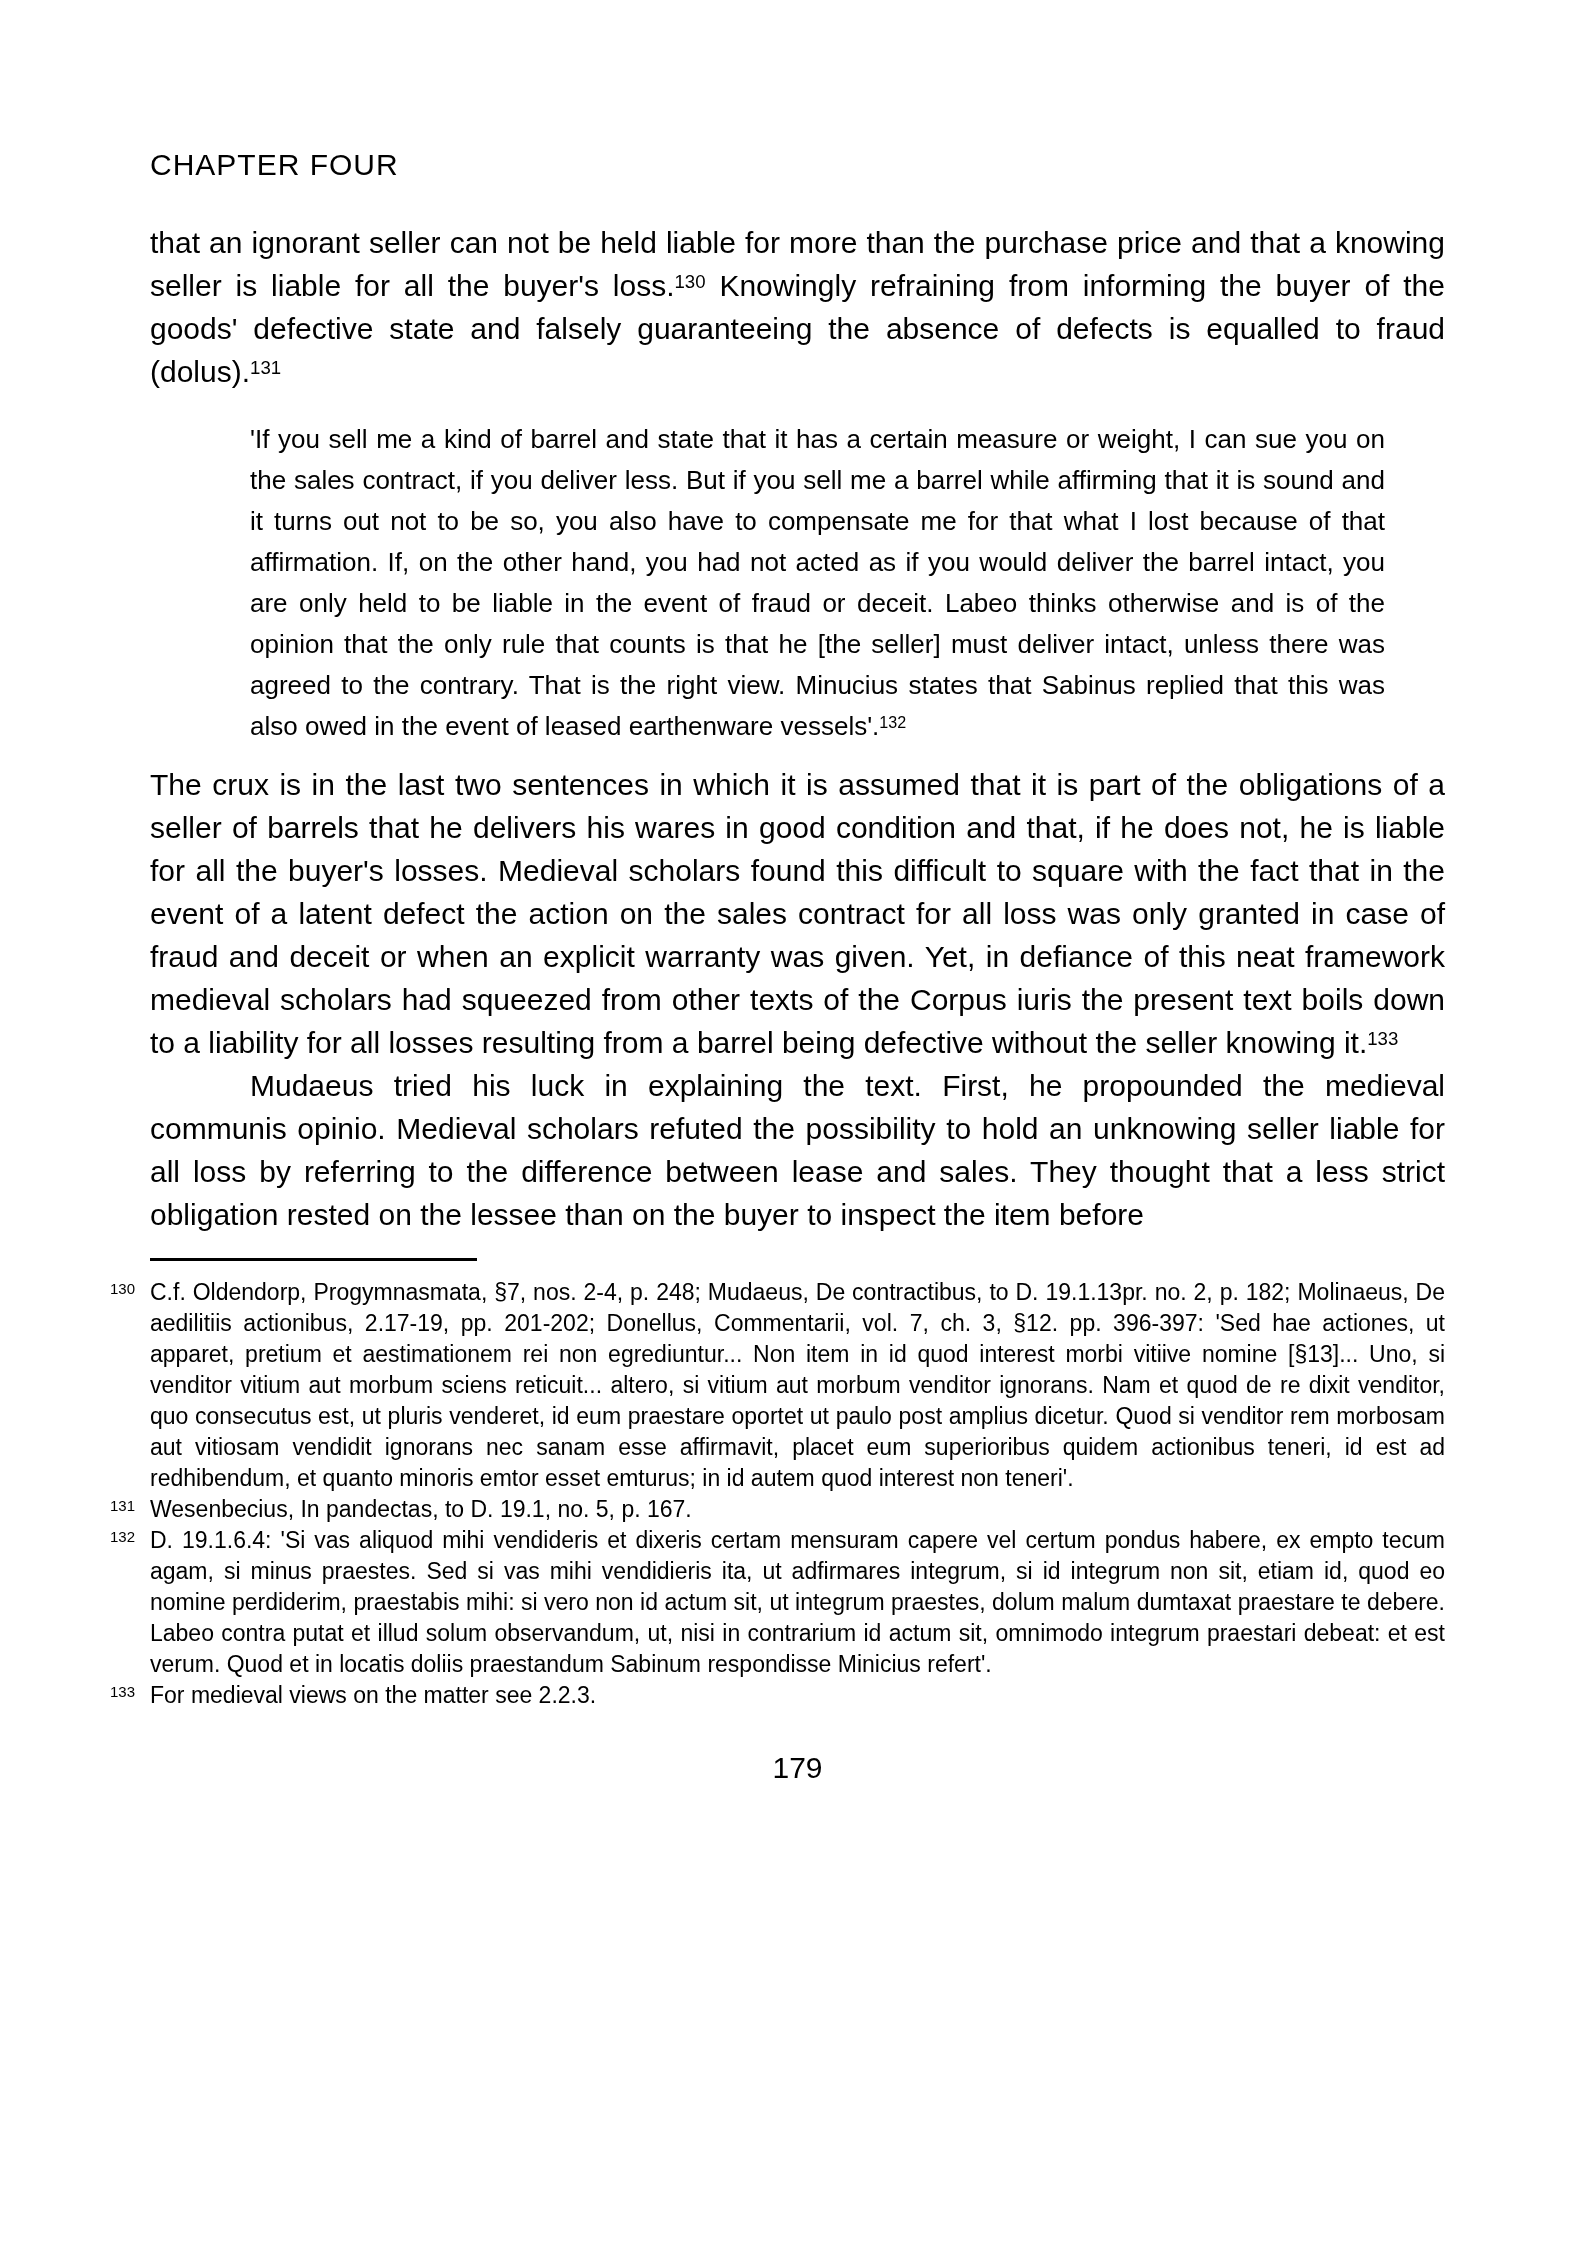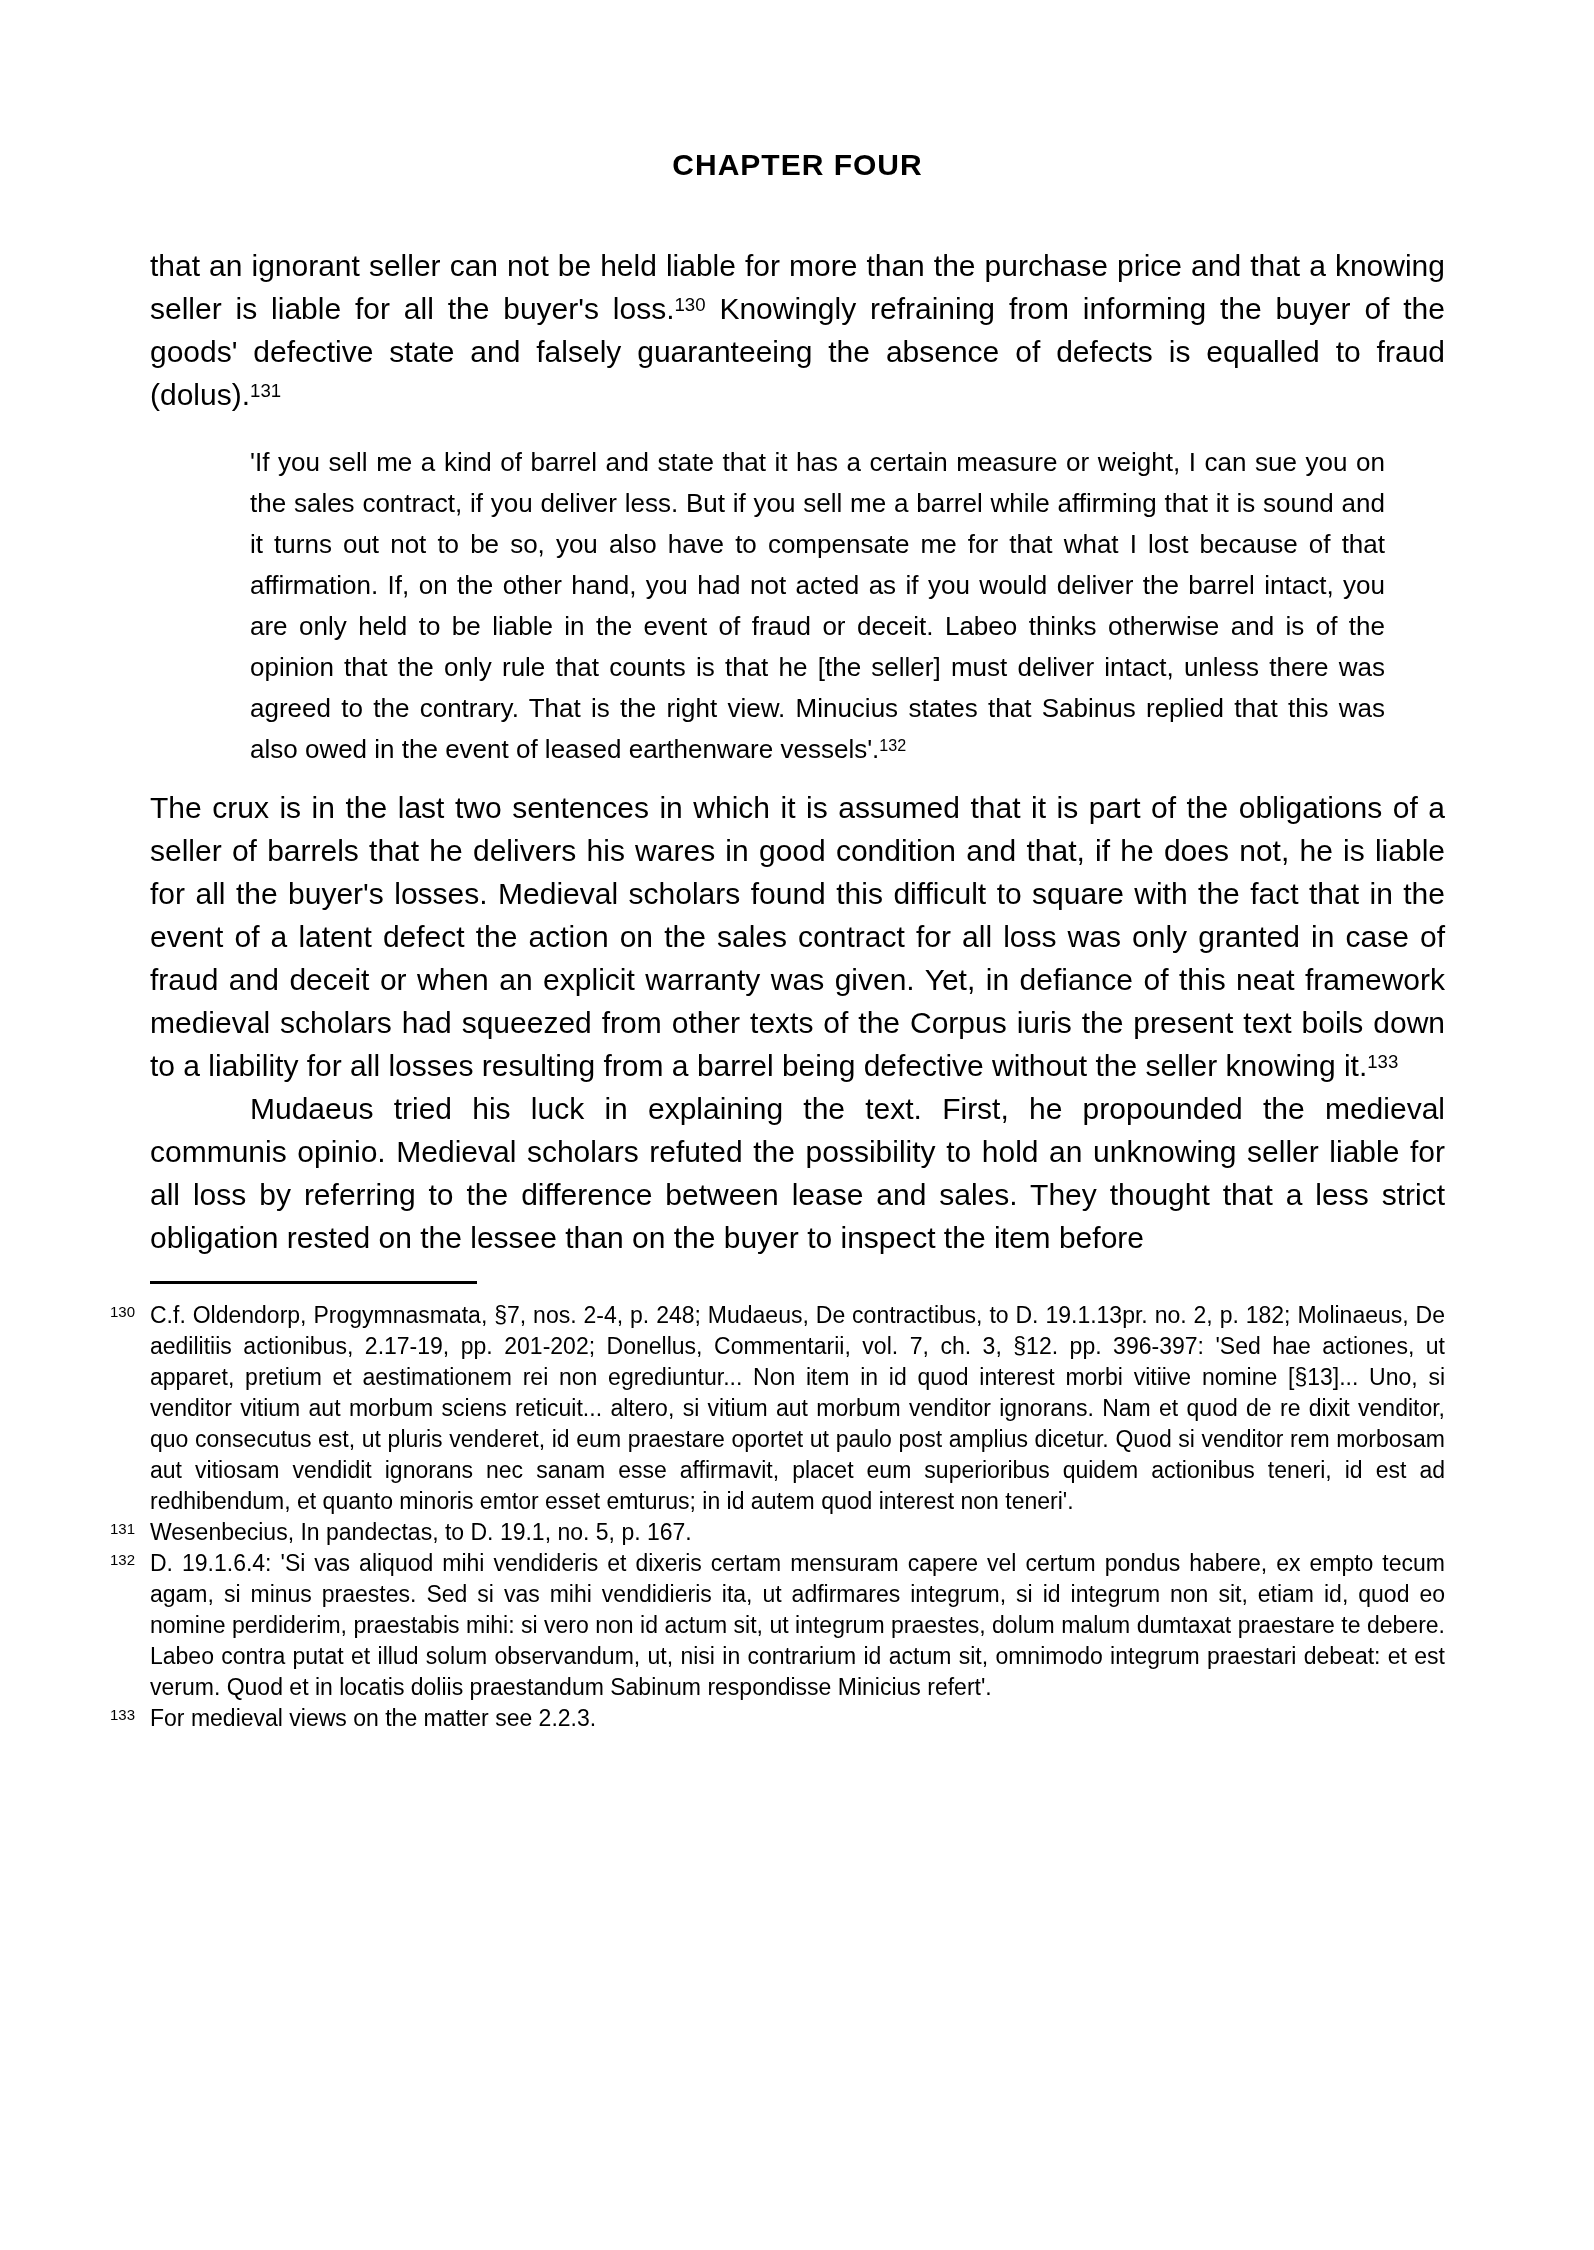--- a/index.html
+++ b/index.html
@@ -10,26 +10,26 @@
     color:#000000;
     font-family:"Liberation Sans", sans-serif;
     overflow:hidden;
   }
   .content {
     position:absolute;
     left:150px; top:150px;
     width:1295px;
   }
   .chapter-header {
-    text-align:center;
+    text-align:left;
     font-size:30px;
     line-height:30px;
     letter-spacing:1px;
-    margin:0 0 64px 0;
-    font-weight:bold;
+    margin:0 0 41px 0;
+    font-weight:normal;
   }
   p.body {
     font-size:30px;
     line-height:43px;
     text-align:justify;
     margin:0;
   }
   p.indent { text-indent:100px; }
   .quote {
     margin:26px 60px 16px 100px;
@@ -99,15 +99,16 @@
         <span class="fn-num">131</span><span class="fn-text"><span>Wesenbecius, </span><span class="it">In pandectas,</span><span> to D. 19.1, no. 5, p. 167.</span></span>
       </div>
       <div class="footnote">
         <span class="fn-num">132</span><span class="fn-text"><span>D. 19.1.6.4: </span><span class="it">'Si vas aliquod mihi vendideris et dixeris certam mensuram capere vel certum pondus habere, ex empto tecum agam, si minus praestes. Sed si vas mihi vendidieris ita, ut adfirmares integrum, si id integrum non sit, etiam id, quod eo nomine perdiderim, praestabis mihi: si vero non id actum sit, ut integrum praestes, dolum malum dumtaxat praestare te debere. Labeo contra putat et illud solum observandum, ut, nisi in contrarium id actum sit, omnimodo integrum praestari debeat: et est verum. Quod et in locatis doliis praestandum Sabinum respondisse Minicius refert'.</span></span>
       </div>
       <div class="footnote">
         <span class="fn-num">133</span><span class="fn-text"><span>For medieval views on the matter see 2.2.3.</span></span>
       </div>
     </div>
 
+    <div class="page-number">179</div>
 
   </div>
 </div>
 
 </body></html>

